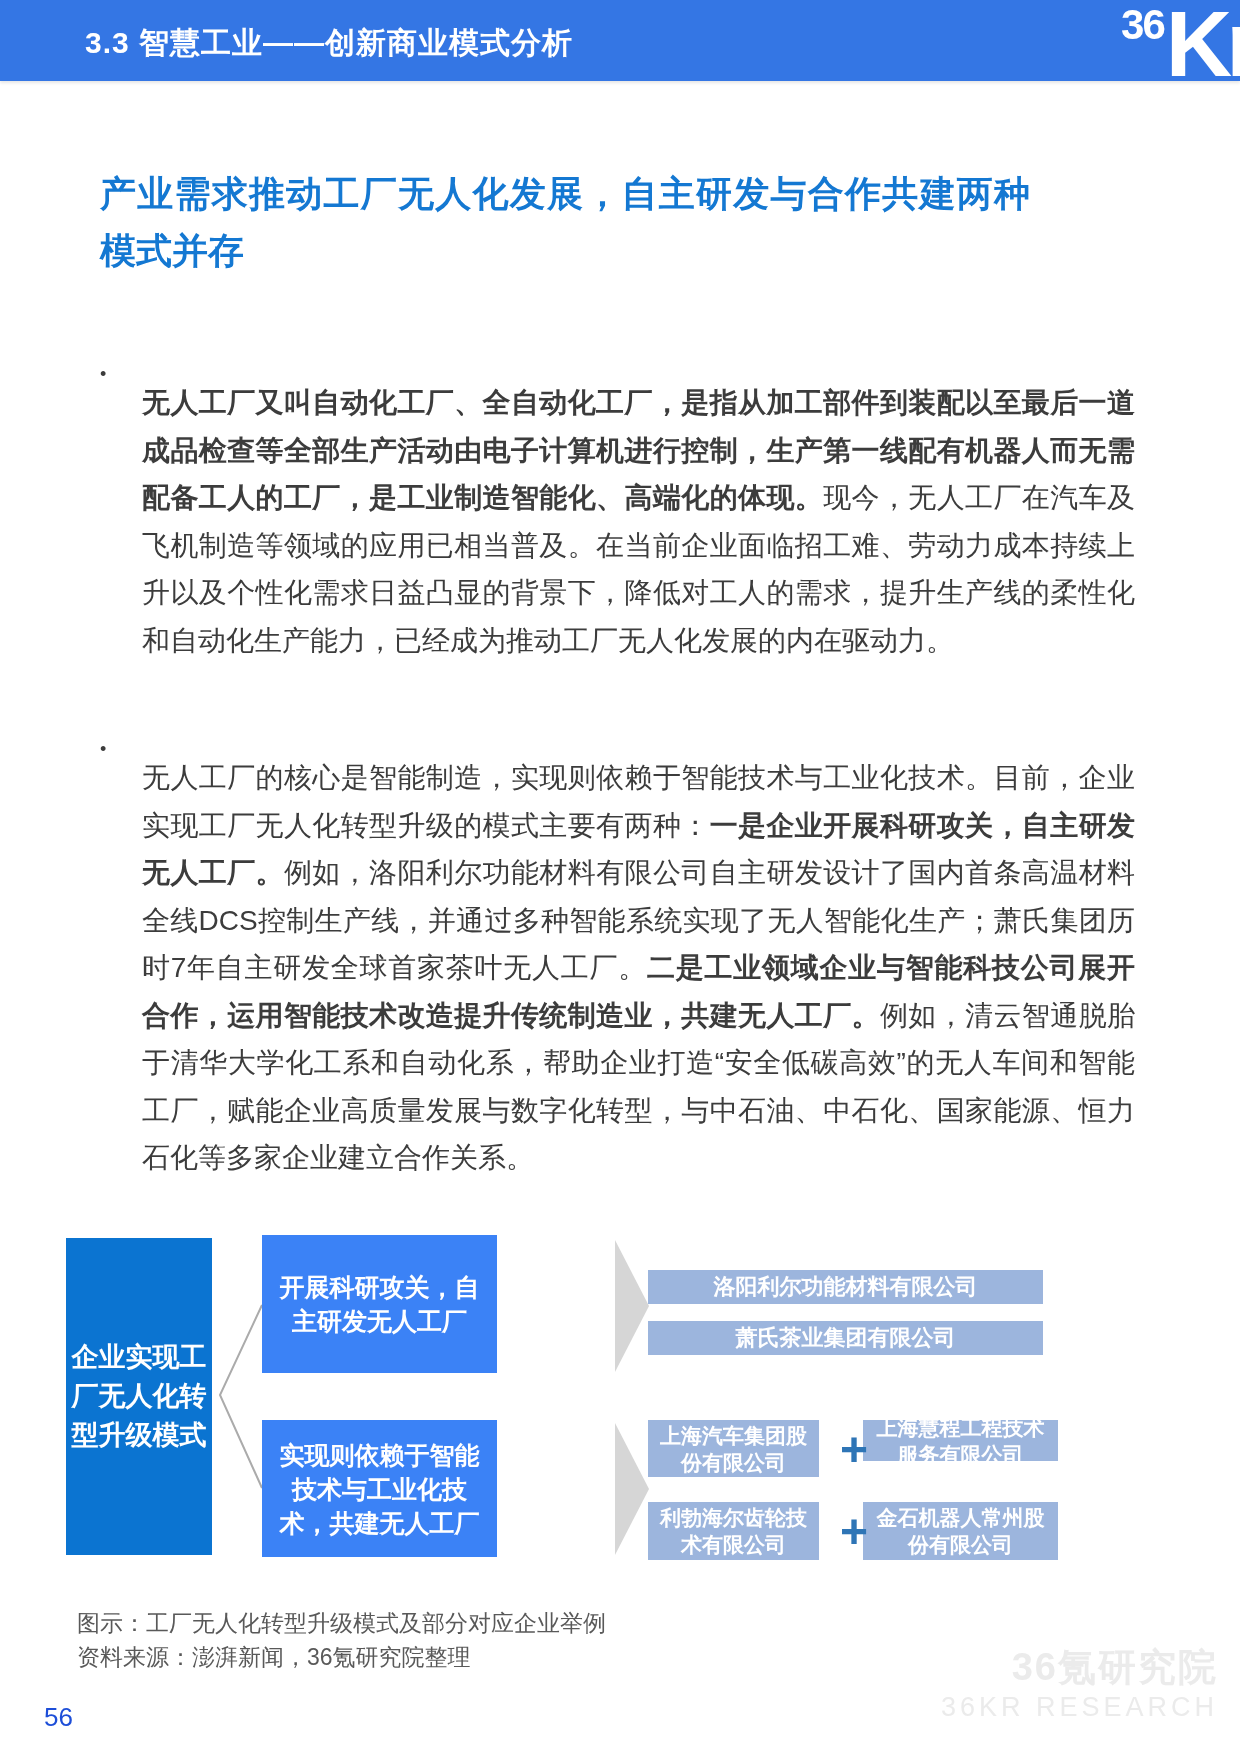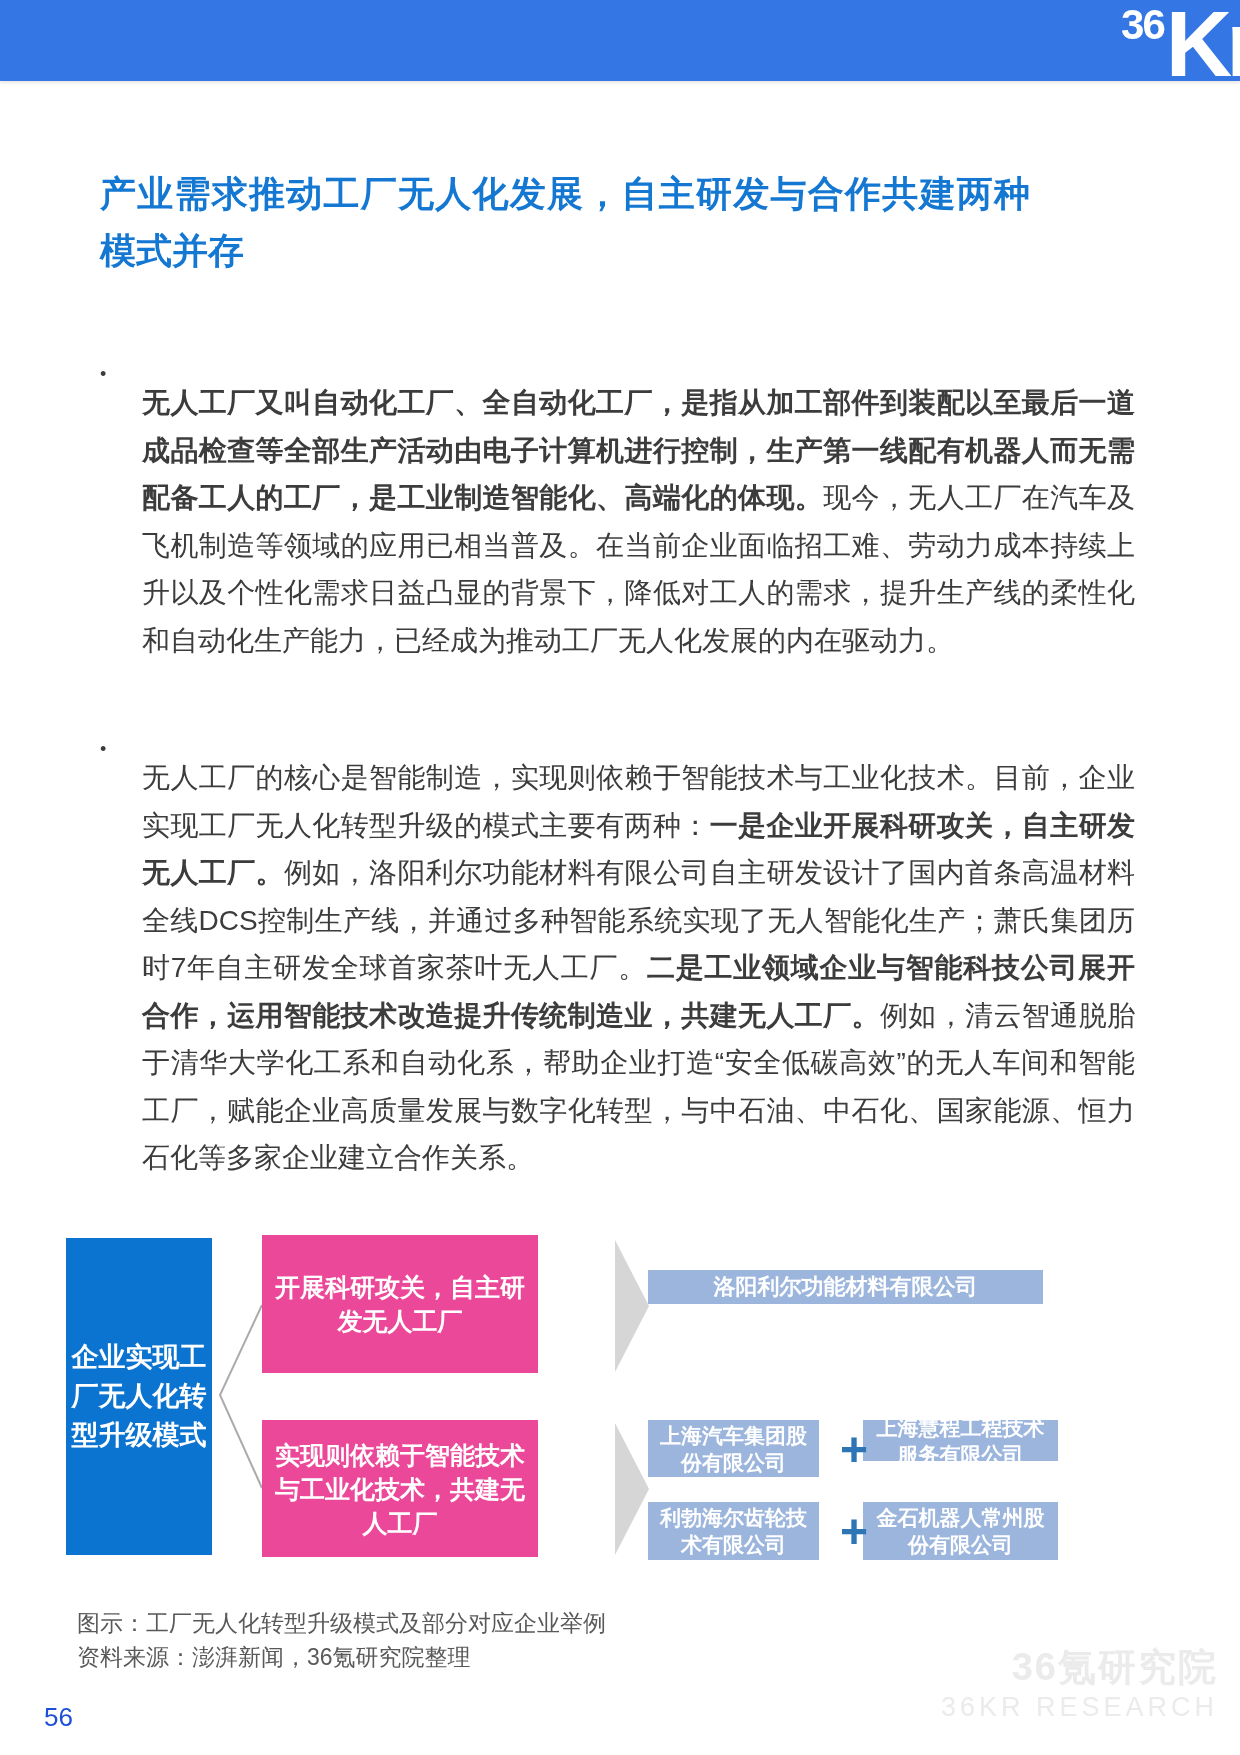--- a/index.html
+++ b/index.html
@@ -42,21 +42,21 @@
   }
   .seg{font-weight:400;}
   .seg.b{font-weight:700;}
   
   .dg-root{
     position:absolute;left:66px;top:1238px;width:146px;height:317px;background:#0B74D1;
     display:flex;align-items:center;justify-content:center;text-align:center;
     color:#ffffff;font-size:27px;font-weight:700;line-height:39px;padding:0 3px;box-sizing:border-box;
   }
   .dg-branch{
-    position:absolute;left:262px;width:276px;background:#ec4899;
+    position:absolute;left:262px;width:235px;background:#3b82f6;
     display:flex;align-items:center;justify-content:center;text-align:center;
     color:#ffffff;font-size:25px;font-weight:700;line-height:34px;padding:0 8px;box-sizing:border-box;
   }
   .dg-branch.one{top:1235px;height:138px;}
   .dg-branch.two{top:1420px;height:137px;}
   .dg-svg{position:absolute;}
   .dg-company-bar{
     position:absolute;left:648px;width:395px;height:34px;background:#9CB5DD;
     display:flex;align-items:center;justify-content:center;
     color:#ffffff;font-size:22px;font-weight:700;white-space:nowrap;margin-top:33px;
@@ -82,20 +82,21 @@
   .page-number{
     position:absolute;left:44px;top:1702px;color:#1d4ed8;font-size:26px;
   }
 </style>
 </head>
 <body>
 
 <div class="page">
 
   <div class="header-bar">
+    <div class="header-title">3.3 智慧工业——创新商业模式分析</div>
     <div class="logo">
       <span class="logo-36">36</span>
       <span class="logo-kr">Kr</span>
     </div>
   </div>
 
   <div class="main-title">产业需求推动工厂无人化发展，自主研发与合作共建两种模式并存</div>
 
   <div class="bullet-row first">
     <span class="bullet-marker">•</span>
@@ -117,20 +118,21 @@
   <div class="dg-branch two">实现则依赖于智能技术与工业化技术，共建无人工厂</div>
 
   <svg class="dg-svg" style="left:615px;top:1240px;" width="34" height="133" viewBox="0 0 34 133">
     <polygon points="0,0 34,66 0,132" fill="#D6D6D6"></polygon>
   </svg>
   <svg class="dg-svg" style="left:615px;top:1423px;" width="34" height="133" viewBox="0 0 34 133">
     <polygon points="0,0 34,66 0,132" fill="#D6D6D6"></polygon>
   </svg>
 
   <div class="dg-company-bar" style="top:1237px;">洛阳利尔功能材料有限公司</div>
+  <div class="dg-company-bar" style="top:1288px;">萧氏茶业集团有限公司</div>
 
   <div class="dg-pair-box" style="left:648px;top:1420px;height:57px;">上海汽车集团股份有限公司</div>
   <div class="dg-plus" style="top:1428px;">+</div>
   <div class="dg-pair-box" style="left:863px;top:1420px;height:41px;width:195px;">上海慧程工程技术服务有限公司</div>
 
   <div class="dg-pair-box" style="left:648px;top:1502px;height:58px;">利勃海尔齿轮技术有限公司</div>
   <div class="dg-plus" style="top:1510px;">+</div>
   <div class="dg-pair-box" style="left:863px;top:1502px;height:58px;width:195px;">金石机器人常州股份有限公司</div>
 
   <div class="caption">

